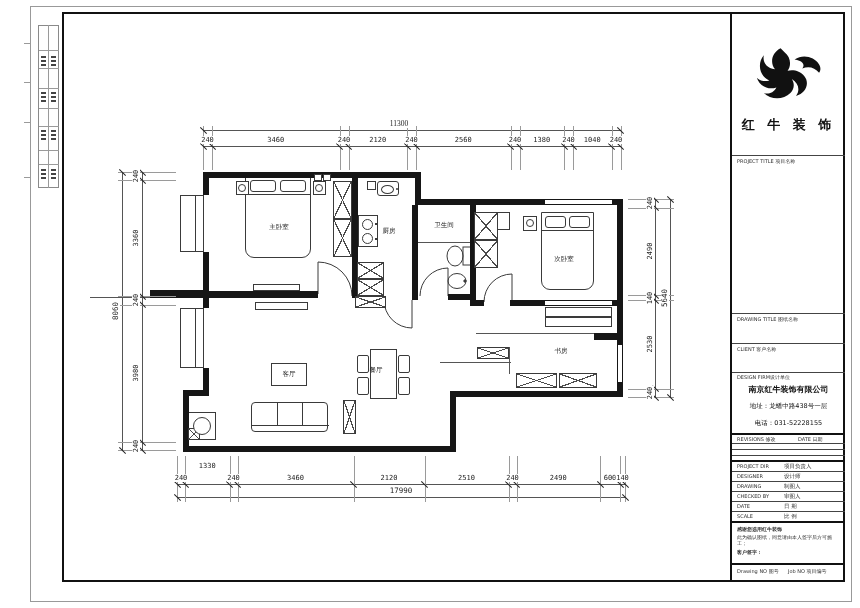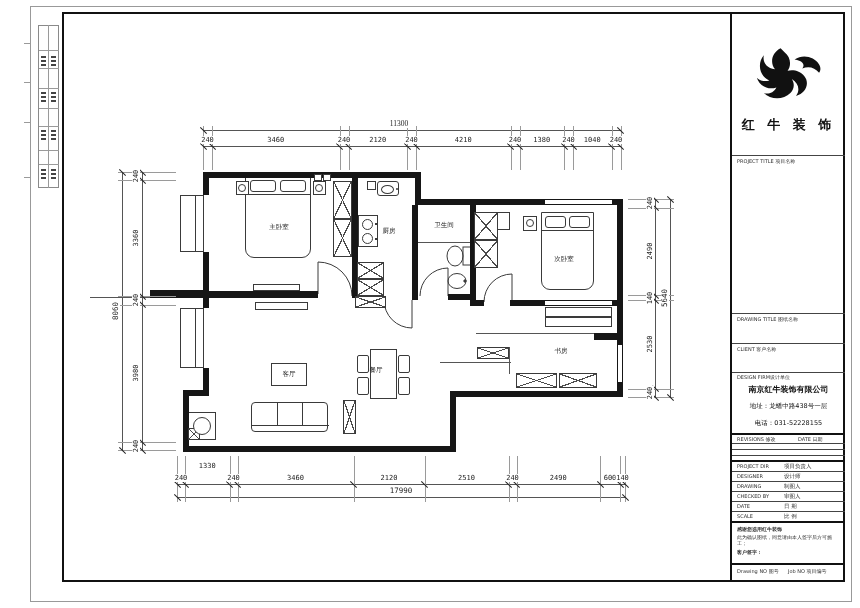--- a/index.html
+++ b/index.html
@@ -190,21 +190,21 @@
       <div class="tick" style="left: 607px; top: 145.5px; width: 9px; height: 1px;"></div>
       <div class="lite" style="left: 620.5px; top: 126px; width: 1px; height: 44px;"></div>
       <div class="tick" style="left: 616px; top: 145.5px; width: 9px; height: 1px;"></div>
       <div class="tick" style="left: 198.5px; top: 129.5px; width: 9px; height: 1px;"></div>
       <div class="tick" style="left: 616px; top: 129.5px; width: 9px; height: 1px;"></div>
       <span class="dimlab" style="left: 207.5px; top: 140px;">240</span>
       <span class="dimlab" style="left: 275.75px; top: 140px;">3460</span>
       <span class="dimlab" style="left: 344px; top: 140px;">240</span>
       <span class="dimlab" style="left: 377.75px; top: 140px;">2120</span>
       <span class="dimlab" style="left: 411.5px; top: 140px;">240</span>
-      <span class="dimlab" style="left: 463.25px; top: 140px;">4210</span>
+      <span class="dimlab" style="left: 463.25px; top: 140px;">2560</span>
       <span class="dimlab" style="left: 515px; top: 140px;">240</span>
       <span class="dimlab" style="left: 541.75px; top: 140px;">1380</span>
       <span class="dimlab" style="left: 568.5px; top: 140px;">240</span>
       <span class="dimlab" style="left: 592.25px; top: 140px;">1040</span>
       <span class="dimlab" style="left: 616px; top: 140px;">240</span>
       <span class="dimlab dimtot" style="left: 399px; top: 124px; font-family: Liberation Serif, serif;">11300</span>
       <div class="thin" style="left: 177px; top: 484px; width: 448px; height: 1px;"></div>
       <div class="thin" style="left: 177px; top: 497px; width: 448px; height: 1px;"></div>
       <div class="lite" style="left: 177px; top: 456px; width: 1px; height: 46px;"></div>
       <div class="tick" style="left: 172.5px; top: 483.5px; width: 9px; height: 1px;"></div>

